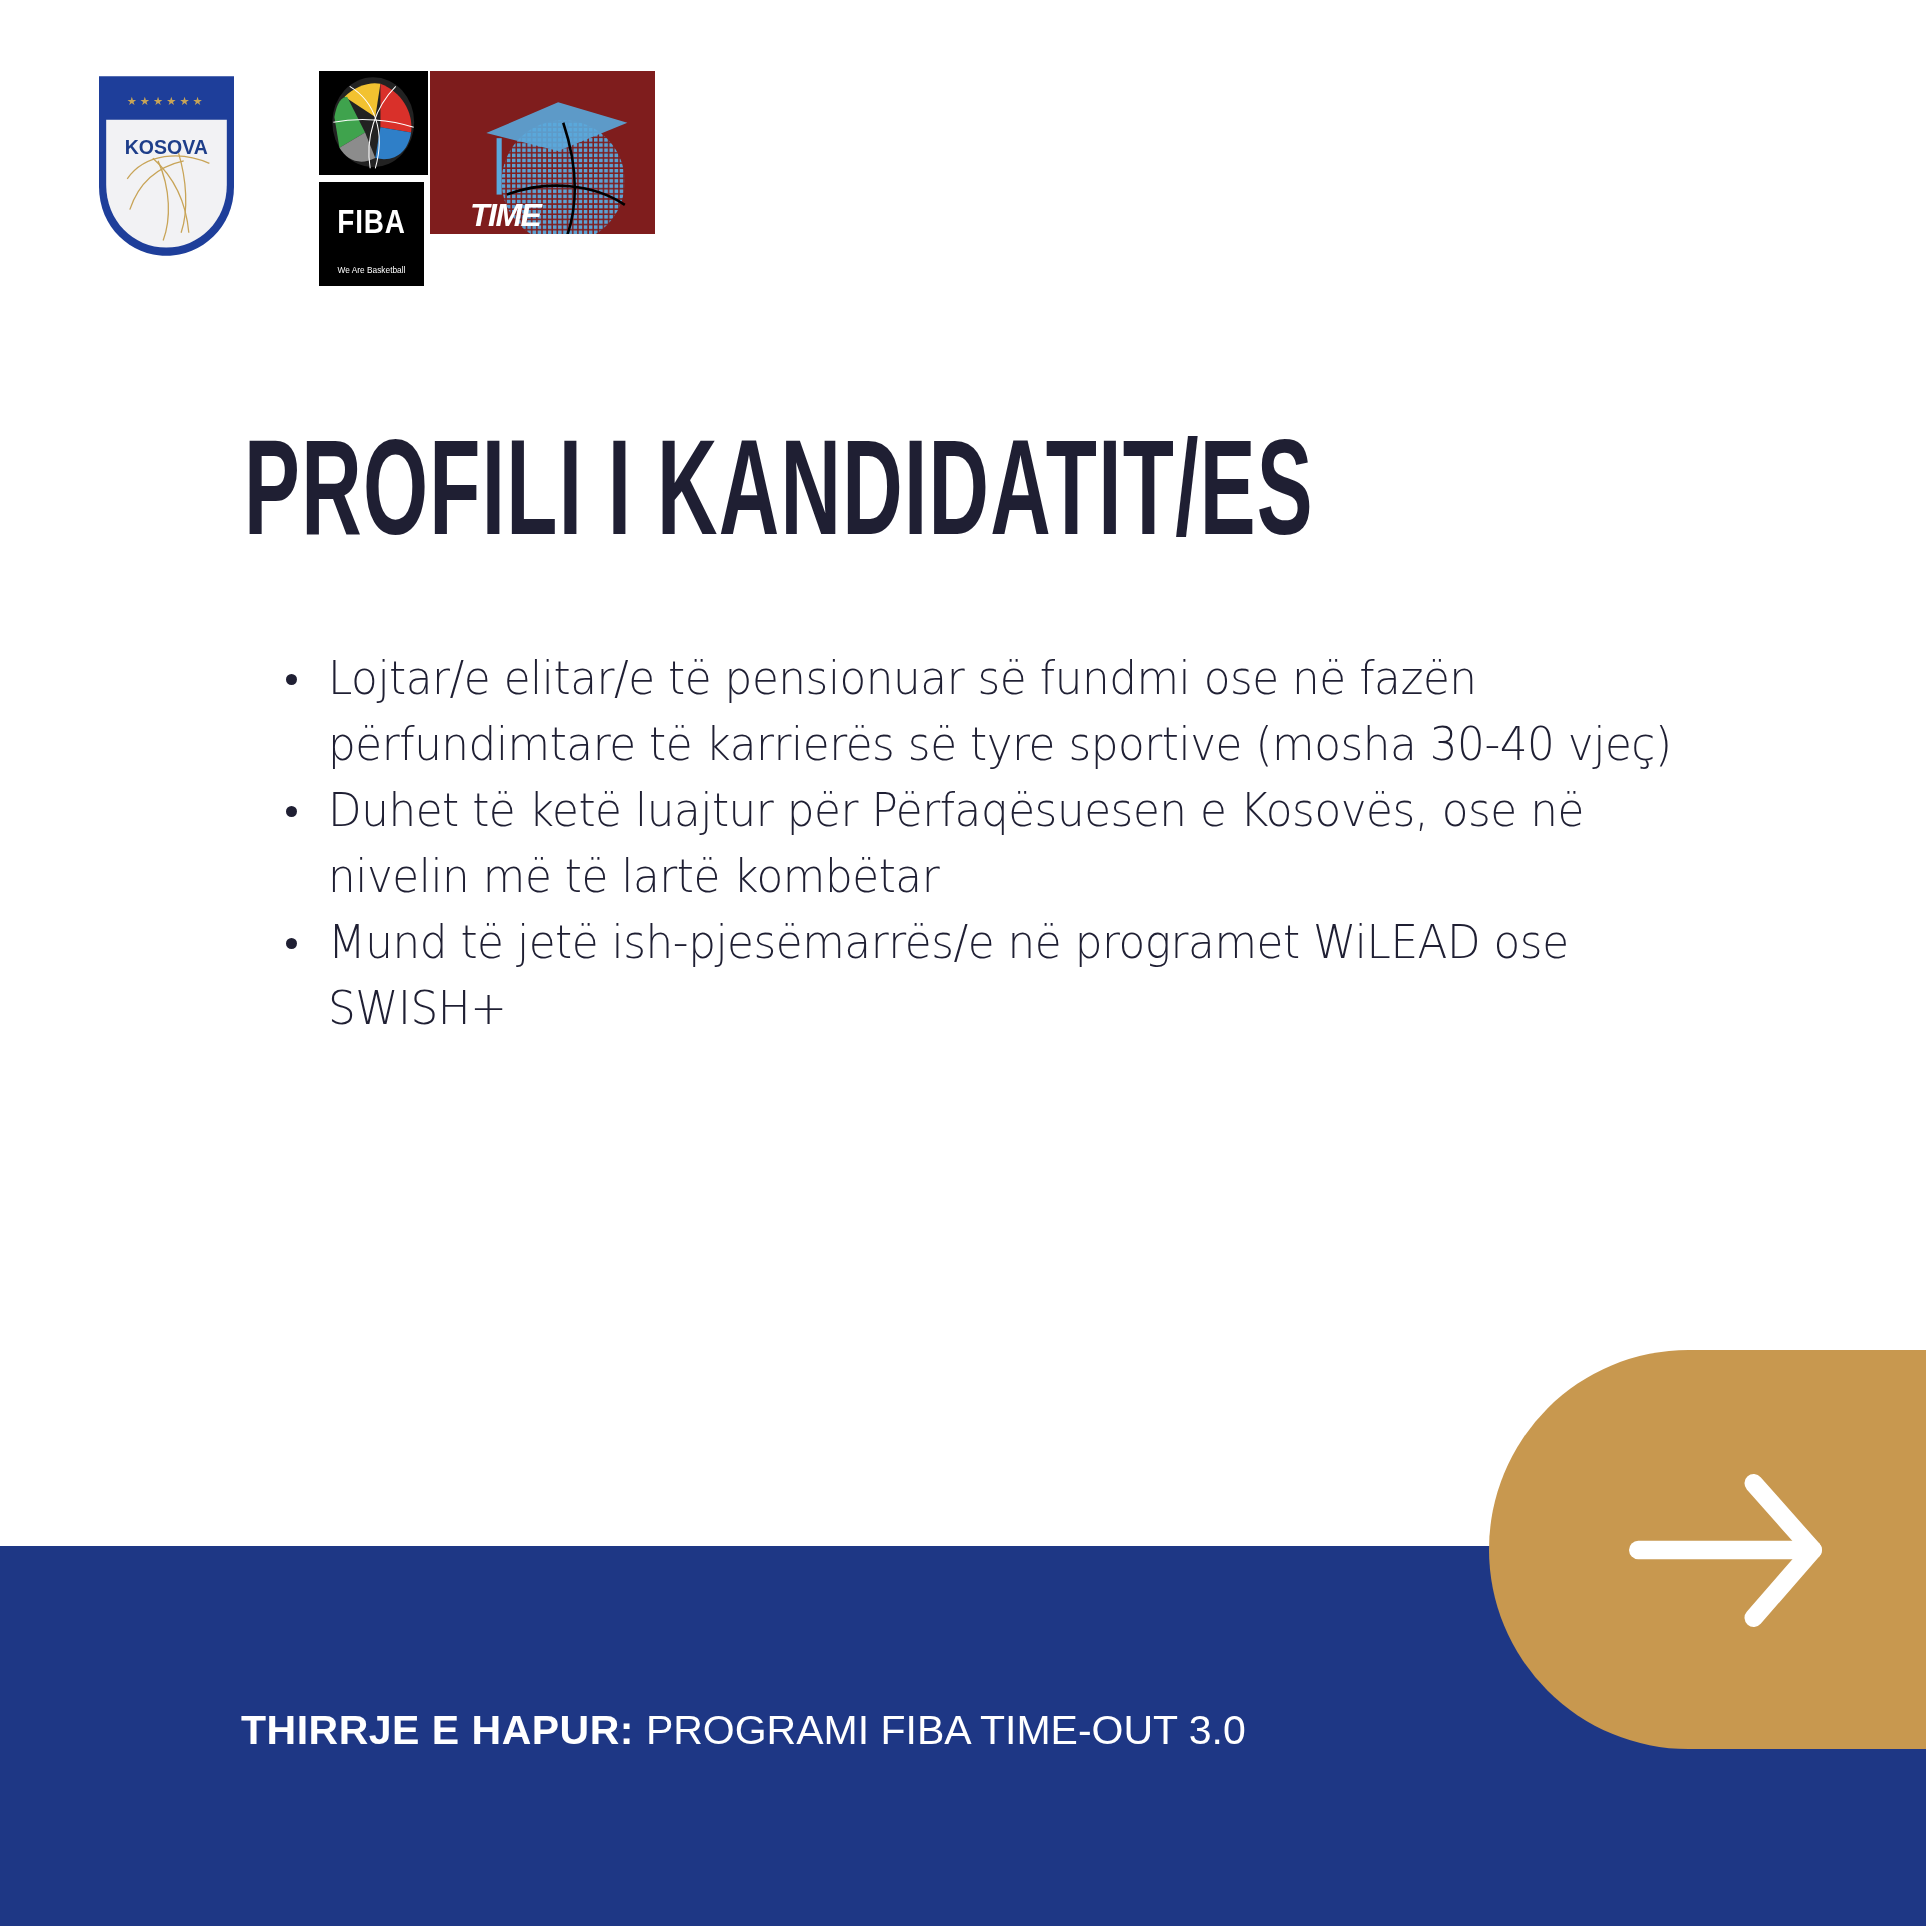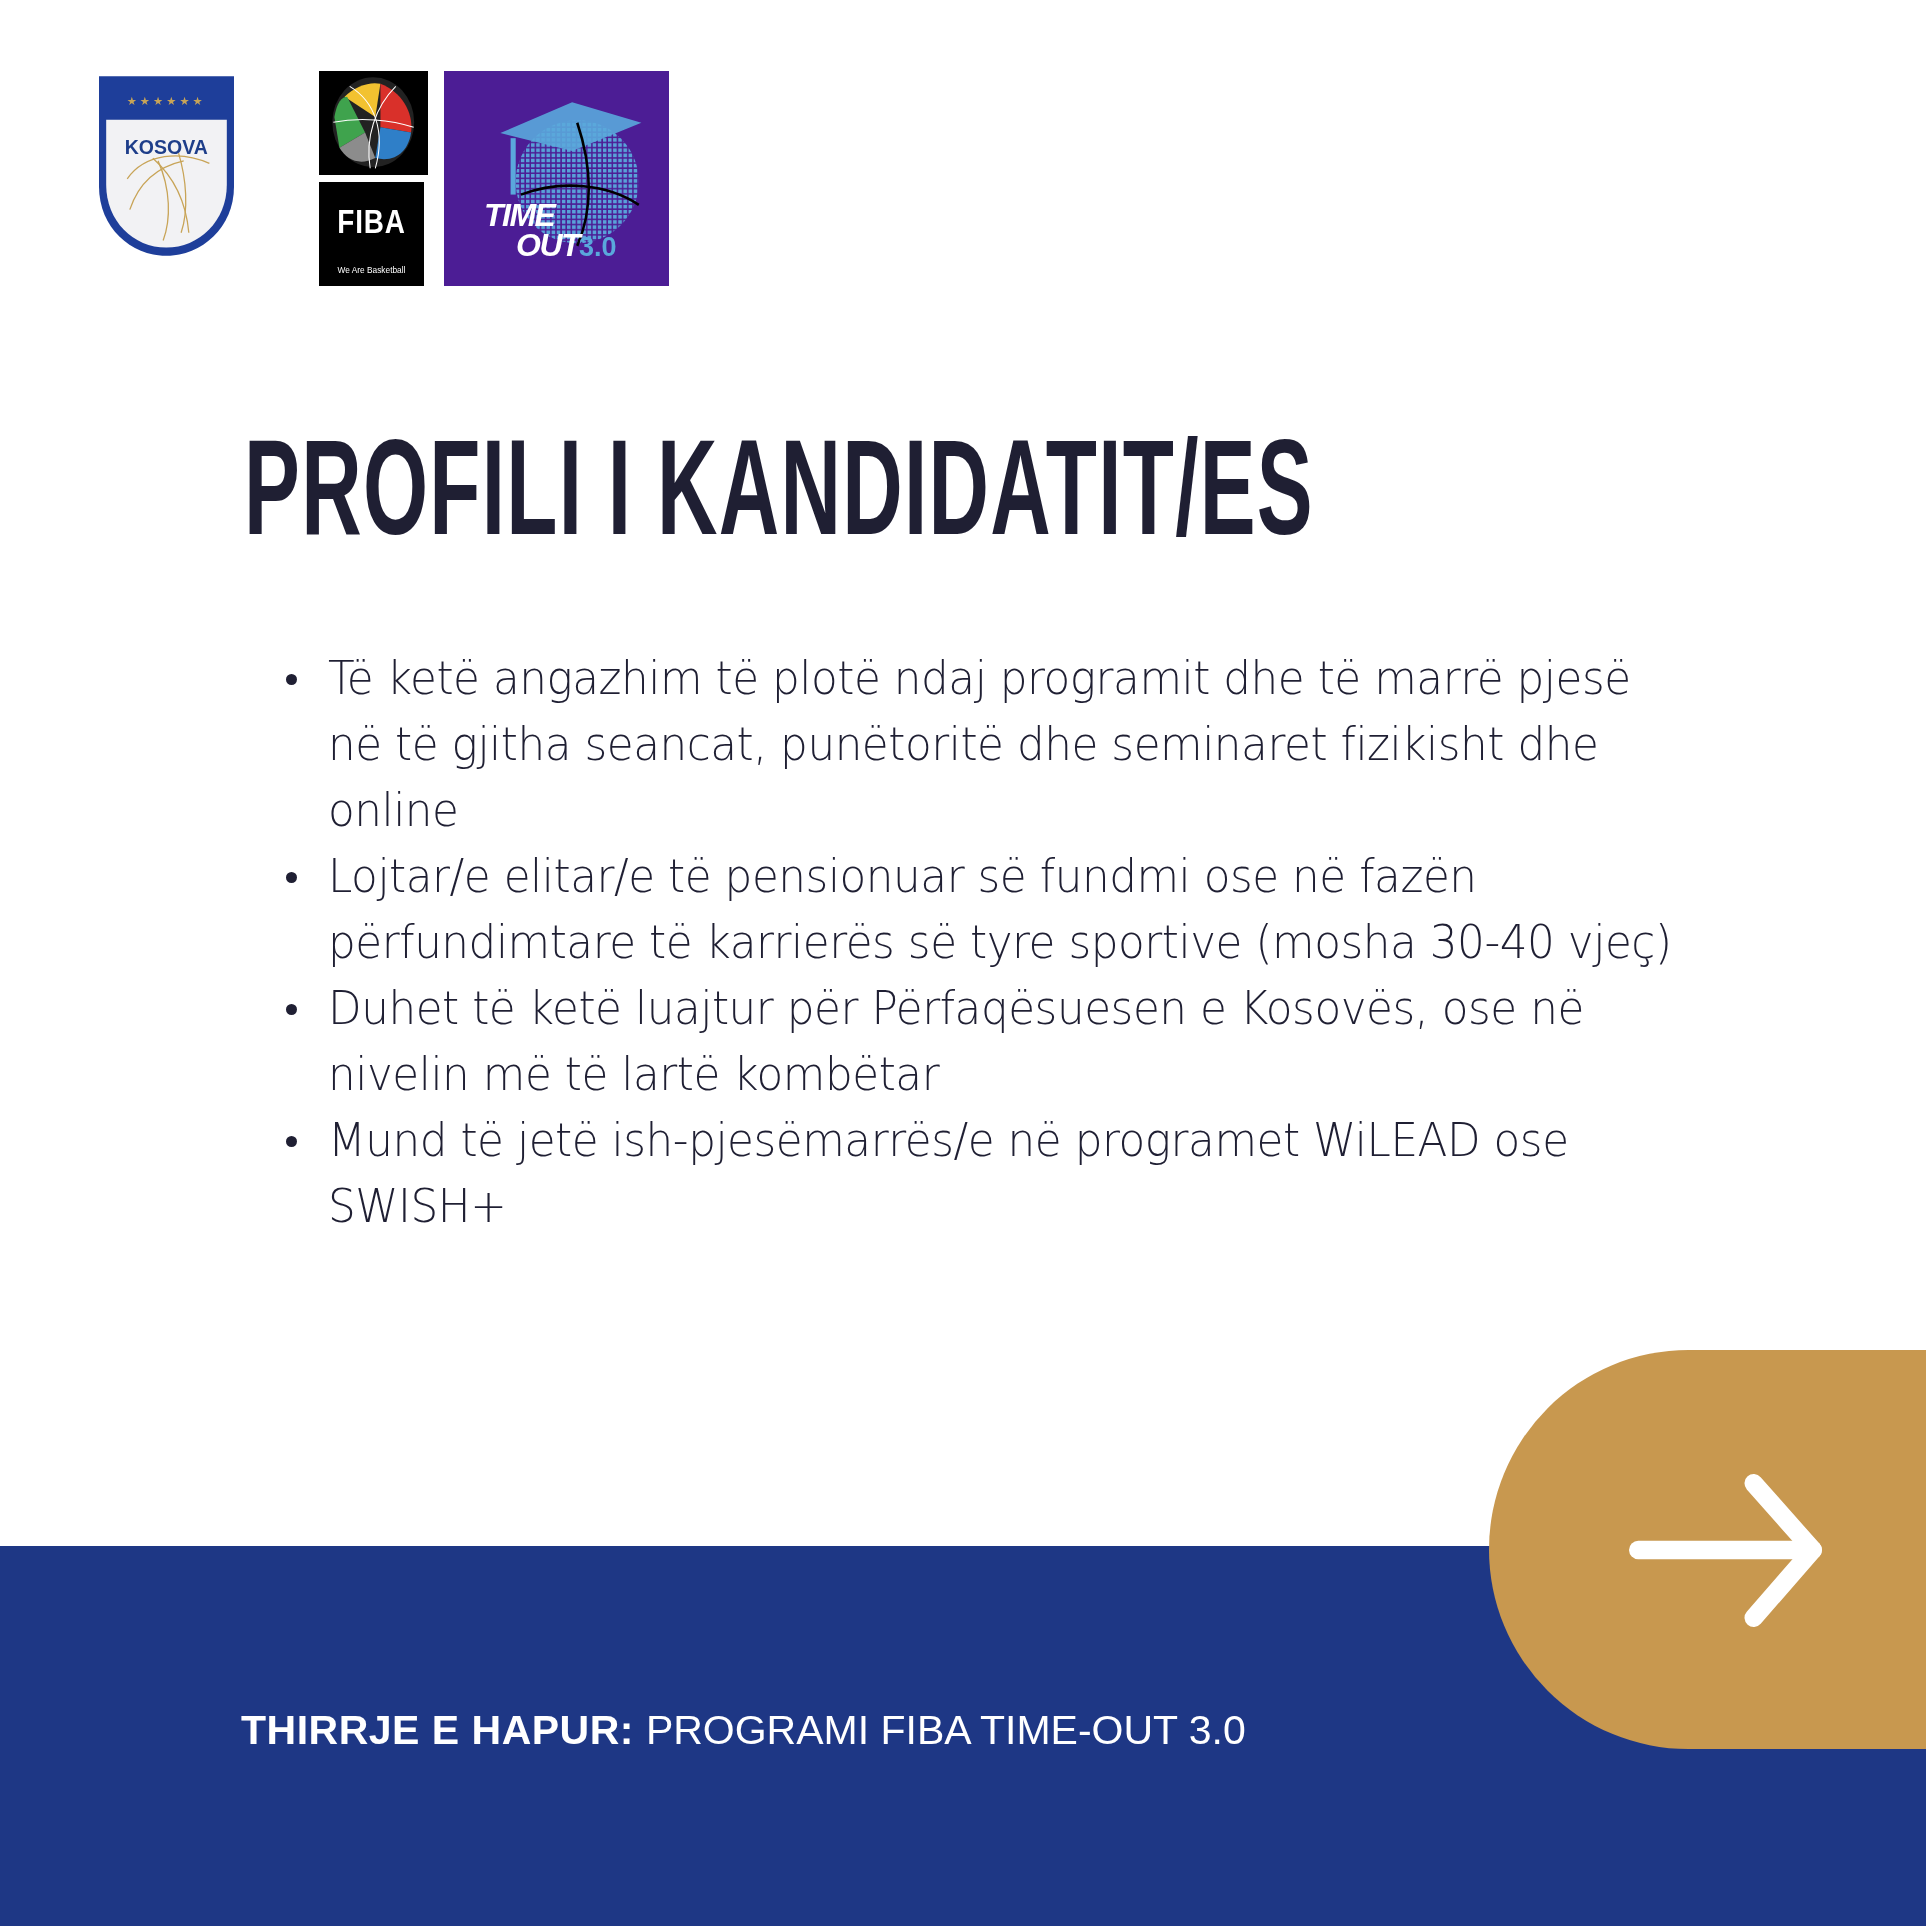--- a/index.html
+++ b/index.html
@@ -9,21 +9,21 @@
   
   .shield { left:99px; top:76px; width:135px; height:180px; }
 
   
   .fiba-globe-box { left:319px; top:71px; width:109px; height:104px; background:#000; }
   .fiba-text-box { left:319px; top:182px; width:105px; height:104px; background:#000; color:#fff; text-align:center; }
   .fiba-word { position:absolute; left:0; right:0; top:19.5px; font-family:"Liberation Sans", sans-serif; font-weight:700; font-size:34px; letter-spacing:1px; transform:scaleX(0.82); }
   .fiba-tag { position:absolute; left:0; right:0; bottom:11.3px; font-size:9.8px; transform:scaleX(0.85); }
 
   
-  .timeout-box { left:444px; top:71px; width:225px; height:215px; background:#4c1d95; overflow:hidden; }
+  .timeout-box { left:430px; top:71px; width:225px; height:163px; background:#7f1d1d; overflow:hidden; }
   .timeout-time { position:absolute; left:40px; top:128px; color:#fff; font-weight:700; font-style:italic; font-size:32px; letter-spacing:-1.5px; line-height:1; }
   .timeout-out { position:absolute; left:72px; top:158px; color:#fff; font-weight:700; font-style:italic; font-size:32px; letter-spacing:-1.5px; line-height:1; }
   .timeout-ver { color:#5AA8DC; font-size:27px; font-style:normal; letter-spacing:0; }
 
   
   .title { left:244px; top:420px; font-family:"Liberation Sans", sans-serif; font-weight:700; font-size:135px; color:#1F1F33; line-height:1; transform:scaleX(0.62); transform-origin:left top; white-space:nowrap; letter-spacing:2.1px; }
 
   
   .list { left:277px; top:645px; width:1438px; margin:0; padding:0; list-style:none; }
   .list li { position:relative; padding-left:51px; font-family:"DejaVu Sans", sans-serif; font-size:47px; line-height:66px; color:#1F1F33; font-weight:300; letter-spacing:-0.5px; }
@@ -96,24 +96,20 @@
   </svg>
   <div class="timeout-time">TIME</div>
   <div class="timeout-out"><span>OUT</span><span class="timeout-ver">3.0</span></div>
 </div>
 
 <h1 class="abs title" style="margin:0;">PROFILI I KANDIDATIT/ES</h1>
 
 <ul class="abs list">
   <li>
       <span class="bullet"></span>
-      <span class="txt">Të ketë angazhim të plotë ndaj programit dhe të marrë pjesë në të gjitha seancat, punëtoritë dhe seminaret fizikisht dhe online</span>
-    </li>
-  <li>
-      <span class="bullet"></span>
       <span class="txt">Lojtar/e elitar/e të pensionuar së fundmi ose në fazën përfundimtare të karrierës së tyre sportive (mosha 30-40 vjeç)</span>
     </li>
   <li>
       <span class="bullet"></span>
       <span class="txt">Duhet të ketë luajtur për Përfaqësuesen e Kosovës, ose në nivelin më të lartë kombëtar</span>
     </li>
   <li>
       <span class="bullet"></span>
       <span class="txt">Mund të jetë ish-pjesëmarrës/e në programet WiLEAD ose SWISH+</span>
     </li>

